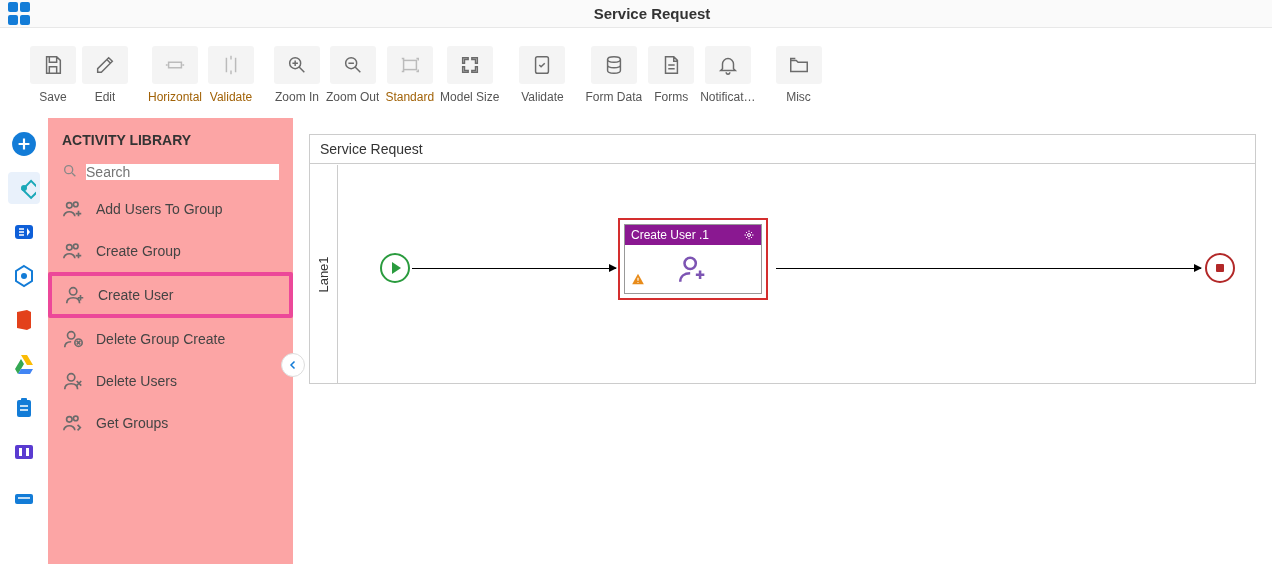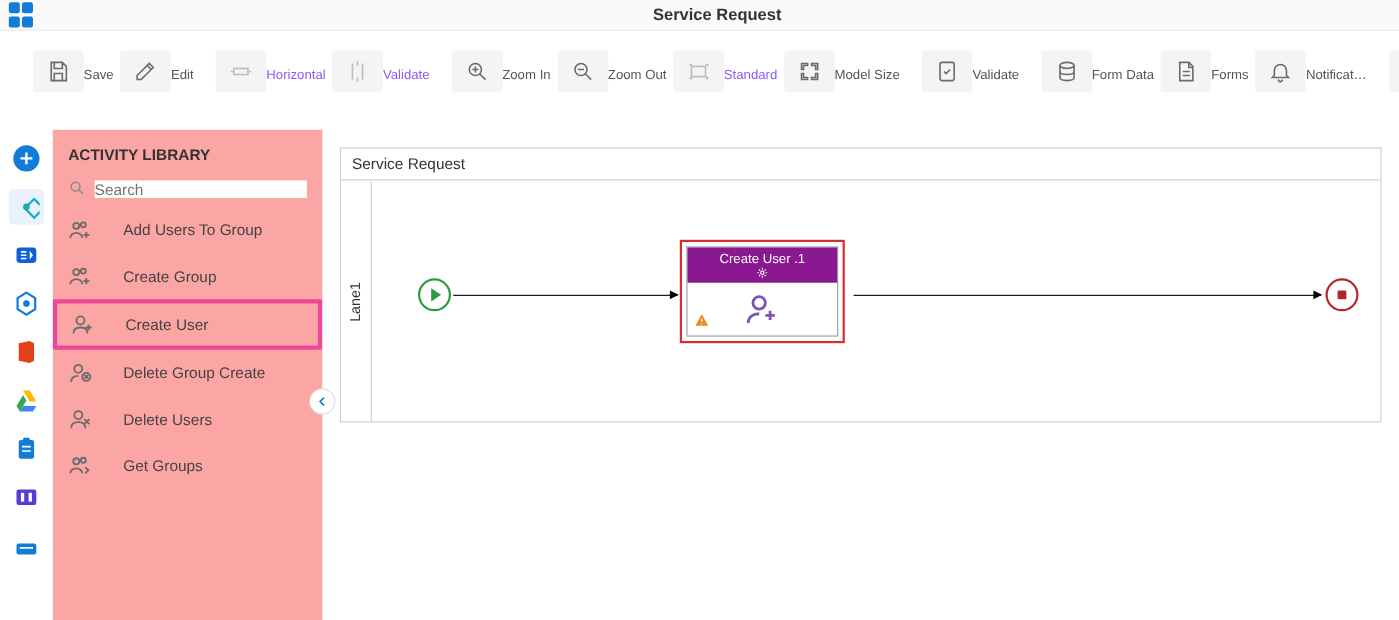--- a/index.html
+++ b/index.html
@@ -7,43 +7,43 @@
 
 
 .titlebar { height: 28px; display: flex; align-items: center; background: #fafafa; border-bottom: 1px solid #e8e8e8; }
 .app-icon { display: flex; flex-wrap: wrap; width: 24px; height: 24px; margin-left: 8px; gap: 2px; }
 .app-icon span { width: 10px; height: 10px; background: #137cd7; border-radius: 2px; }
 .title-text { flex: 1; text-align: center; font-weight: bold; font-size: 15px; color: #333; }
 
 
 .toolbar { height: 90px; display: flex; align-items: flex-start; padding: 12px 30px 0 30px; gap: 20px; background: #fff; }
 .tool-group { display: flex; gap: 6px; }
-.tool-btn { display: flex; flex-direction: row; align-items: center; justify-content: space-between; cursor: pointer; padding-top: 6px; }
+.tool-btn { display: flex; flex-direction: column; align-items: center; justify-content: space-between; cursor: pointer; padding-top: 6px; }
 .tool-icon-wrap { width: 46px; height: 38px; background: #f4f4f4; border-radius: 3px; display: flex; align-items: center; justify-content: center; }
 .tool-btn.disabled { cursor: default; }
 .tool-btn.disabled .tool-icon-wrap svg { stroke: #bbb; fill: none; }
-.tool-btn.disabled .tool-label { color: #8b5cf6; }
+.tool-btn.disabled .tool-label { color: #a16207; }
 .tool-label { margin-top: 6px; font-size: 12px; color: #555; max-width: 60px; text-align: center; white-space: nowrap; overflow: hidden; text-overflow: ellipsis; }
 .tool-btn svg { stroke: #6b6b6b; fill: none; stroke-width: 1.6; }
 
 
 .main { display: flex; height: calc(100% - 118px); }
 
 
 .rail { width: 48px; background: #fff; border-right: 0; display: flex; flex-direction: column; align-items: center; padding-top: 10px; gap: 12px; }
 .rail-item { width: 32px; height: 32px; display: flex; align-items: center; justify-content: center; border-radius: 4px; cursor: pointer; }
 .rail-item.active { background: #e9f1fb; }
 
 
 .sidebar { width: 245px; background: #fca5a5; position: relative; display: flex; flex-direction: column; }
 .sidebar-header { font-weight: bold; padding: 14px 14px 10px 14px; font-size: 14px; }
 .search-wrap { display:flex; align-items:flex-end; padding: 4px 14px 8px 14px; gap:8px; }
 .search-wrap input { border: none; outline: none; font-size: 14px; width: 100%; color: #888; }
 .lib-list { flex:1; overflow:hidden; }
-.lib-item { display: flex; align-items: center; gap: 28px; padding: 10px 14px; cursor: pointer; font-size: 14px; color: #444; }
+.lib-item { display: flex; align-items: center; gap: 12px; padding: 10px 14px; cursor: pointer; font-size: 14px; color: #444; }
 .lib-item.selected { border: 4px solid #ec4899; border-radius: 2px; padding: 8px 12px; }
 .lib-item .lib-icon { width: 22px; display:flex; justify-content:center; color:#6b6b6b; }
 
 
 .collapse-handle { position: absolute; right: -12px; top: 235px; width: 24px; height: 24px; background: #fff; border: 1px solid #ddd; border-radius: 50%; display: flex; align-items: center; justify-content: center; cursor: pointer; }
 
 
 .canvas-wrap { flex: 1; background: #fff; padding: 16px; }
 .canvas { border: 1px solid #ccc; height: 250px; position: relative; }
 .canvas-title { border-bottom: 1px solid #ccc; padding: 6px 10px; font-size: 14px; }
@@ -52,21 +52,21 @@
 .flow-area { position: absolute; left: 28px; top: 30px; right: 0; bottom: 0; }
 
 
 .start-node { position: absolute; left: 42px; top: 88px; width: 30px; height: 30px; border: 2px solid #2a9b3e; border-radius: 50%; display:flex; align-items:center; justify-content:center; cursor:pointer; }
 .start-node::after { content:''; width:0; height:0; border-left:9px solid #2a9b3e; border-top:6px solid transparent; border-bottom:6px solid transparent; margin-left:3px; }
 .end-node { position: absolute; right: 20px; top: 88px; width: 30px; height: 30px; border: 2px solid #b22828; border-radius: 50%; display:flex; align-items:center; justify-content:center; cursor:pointer; }
 .end-node::after { content:''; width:8px; height:8px; background:#b22828; border-radius:1px; }
 
 .activity-node { position: absolute; left: 280px; top: 53px; width: 150px; border:2px solid #d42e2e; padding:4px; cursor:pointer; background:#fff; }
 .activity-inner { border: 1px solid #999; }
-.activity-head { background: #8a1891; color:#fff; display:flex; align-items:center; justify-content:space-between; padding: 3px 6px; font-size:12px;flex-direction:column; }
+.activity-head { background: #8a1891; color:#fff; display:flex; align-items:center; justify-content:space-between; padding: 3px 6px; font-size:12px; }
 .activity-body { height: 48px; display:flex; align-items:center; justify-content:center; position:relative; }
 .warn-icon { position:absolute; left:6px; bottom:4px; }
 
 
 .arrow { position:absolute; height:1px; background:#000; top:103px; }
 .arrow::after { content:''; position:absolute; right:-1px; top:-4px; width:0; height:0; border-left:8px solid #000; border-top:4px solid transparent; border-bottom:4px solid transparent; }
 .arrow1 { left:74px; width:204px; }
 .arrow2 { left:438px; right:54px; width:auto; }
 </style>
 </head>

